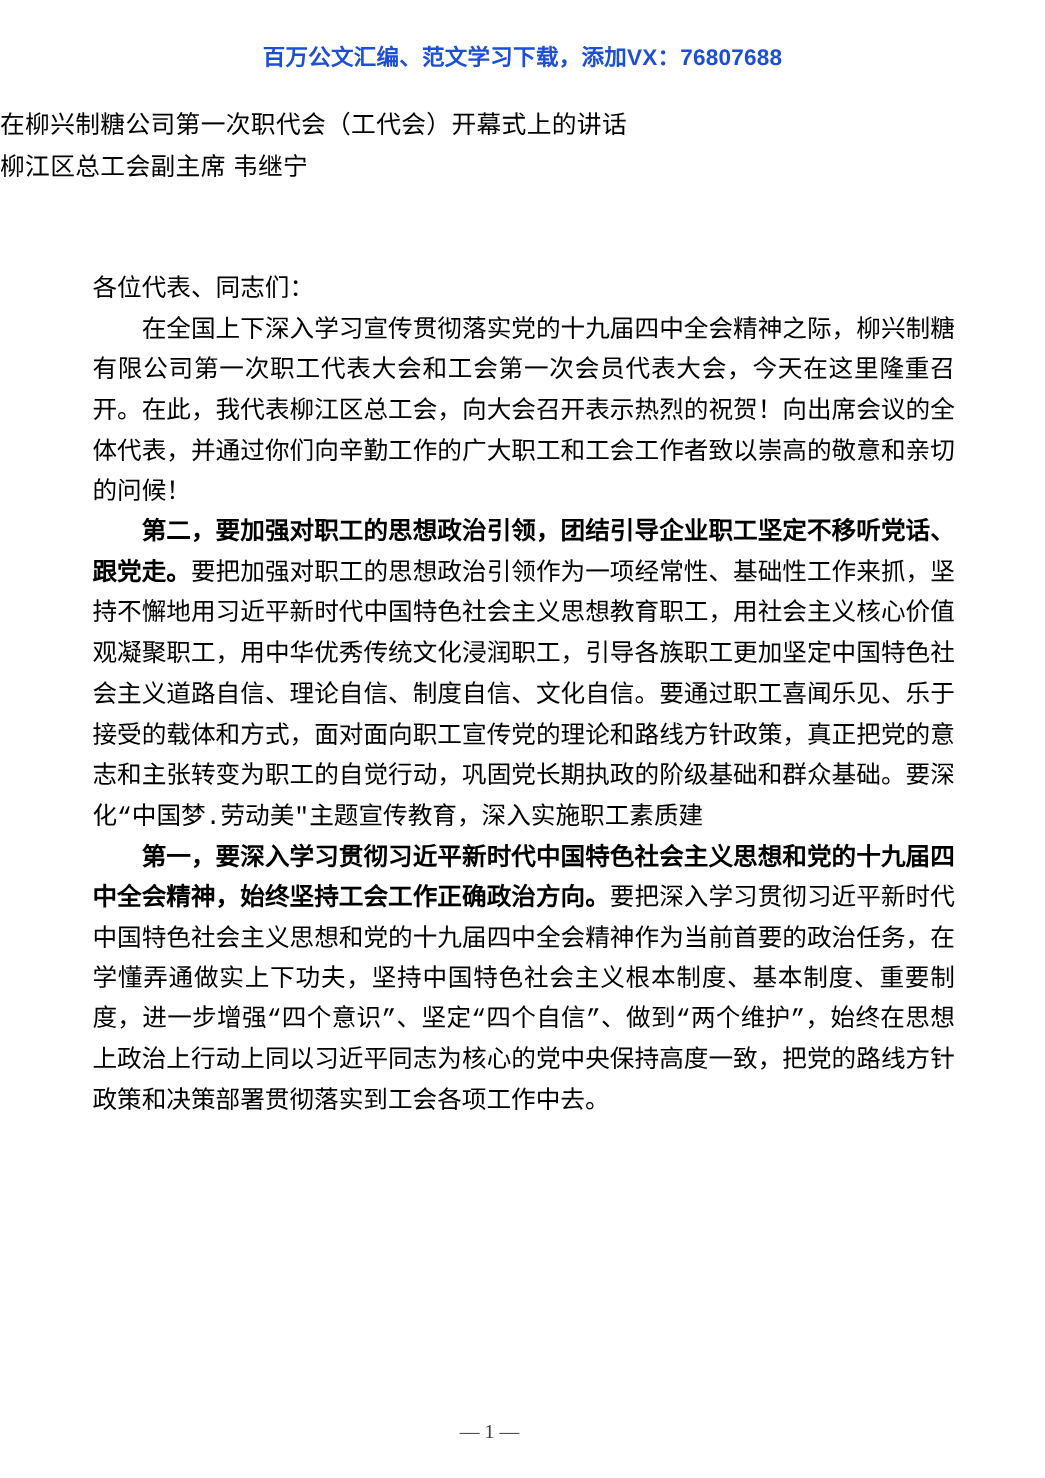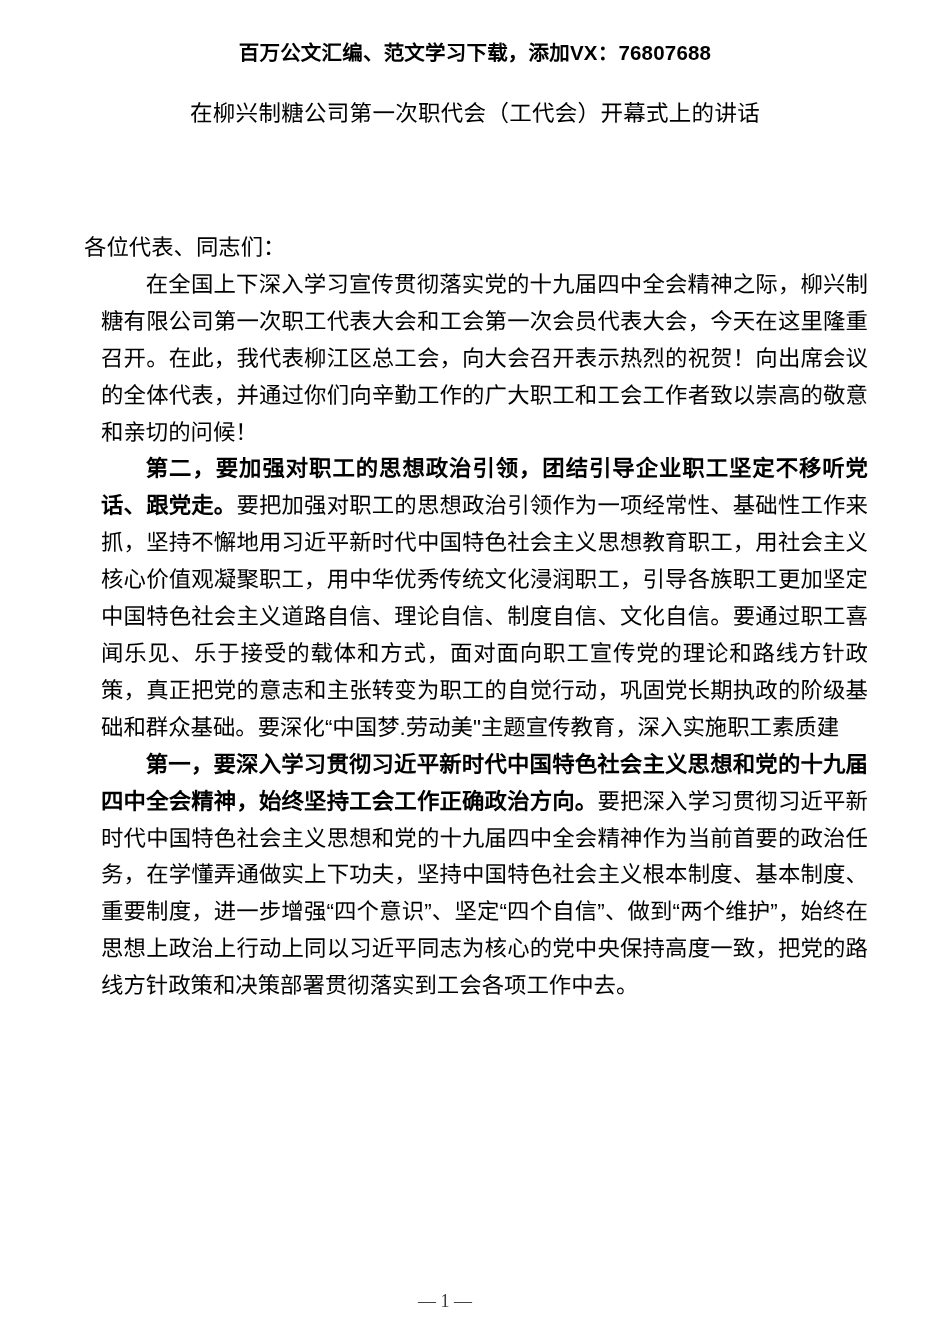--- a/index.html
+++ b/index.html
@@ -34,21 +34,21 @@
     line-height: 1.2;
     white-space: nowrap;
   }
 
   
   .title-block {
     position: absolute;
     top: 98px;
     left: 0;
     width: 950px;
-    text-align: center;
+    text-align: left;
   }
   .doc-title {
     font-size: 22.5px;
     line-height: 32px;
     letter-spacing: 0.3px;
     white-space: nowrap;
   }
   .doc-byline {
     font-size: 22.5px;
     line-height: 32px;
@@ -60,37 +60,37 @@
     font-size: 21.5px;
     line-height: 32px;
     margin-top: 6px;
     letter-spacing: 0.3px;
     white-space: nowrap;
   }
 
   
   .body-area {
     position: absolute;
-    top: 230px;
+    top: 245px;
     left: 84px;
     width: 784px;
+    font-family: Liberation Mono, monospace;
   }
   .para {
     font-size: 22.4px;
     line-height: 36.9px;
     text-align: justify;
     text-align-last: left;
     text-justify: inter-character;
     margin: 0;
     letter-spacing: 0;
     word-break: break-all;
   }
   .para.indent {
     text-indent: 2em;
-    margin-left: 17px;
   }
   .lead {
     font-weight: bold;
   }
 
   
   .page-footer {
     position: absolute;
     left: 0;
     top: 1291px;
@@ -101,24 +101,25 @@
     font-size: 18px;
     color: #3a3a3a;
     font-family: "Liberation Serif", "DejaVu Serif", serif;
   }
 </style>
 </head>
 <body>
 
 <div class="page" style="background: rgb(255, 255, 255);">
 
-  <div class="promo-header" style="color: #000000;">百万公文汇编、范文学习下载，添加VX：76807688</div>
+  <div class="promo-header" style="color: #1d4ed8;">百万公文汇编、范文学习下载，添加VX：76807688</div>
 
   <div class="title-block">
     <div class="doc-title">在柳兴制糖公司第一次职代会（工代会）开幕式上的讲话</div>
+    <div class="doc-byline">柳江区总工会副主席  韦继宁</div>
   </div>
 
   <div class="body-area">
 
     <p class="para">各位代表、同志们：</p>
 
     <p class="para indent">在全国上下深入学习宣传贯彻落实党的十九届四中全会精神之际，柳兴制糖有限公司第一次职工代表大会和工会第一次会员代表大会，今天在这里隆重召开。在此，我代表柳江区总工会，向大会召开表示热烈的祝贺！向出席会议的全体代表，并通过你们向辛勤工作的广大职工和工会工作者致以崇高的敬意和亲切的问候！</p>
 
 
     <p class="para indent"><span class="lead">第二，要加强对职工的思想政治引领，团结引导企业职工坚定不移听党话、跟党走。</span><span>要把加强对职工的思想政治引领作为一项经常性、基础性工作来抓，坚持不懈地用习近平新时代中国特色社会主义思想教育职工，用社会主义核心价值观凝聚职工，用中华优秀传统文化浸润职工，引导各族职工更加坚定中国特色社会主义道路自信、理论自信、制度自信、文化自信。要通过职工喜闻乐见、乐于接受的载体和方式，面对面向职工宣传党的理论和路线方针政策，真正把党的意志和主张转变为职工的自觉行动，巩固党长期执政的阶级基础和群众基础。要深化“中国梦.劳动美"主题宣传教育，深入实施职工素质建</span></p>

